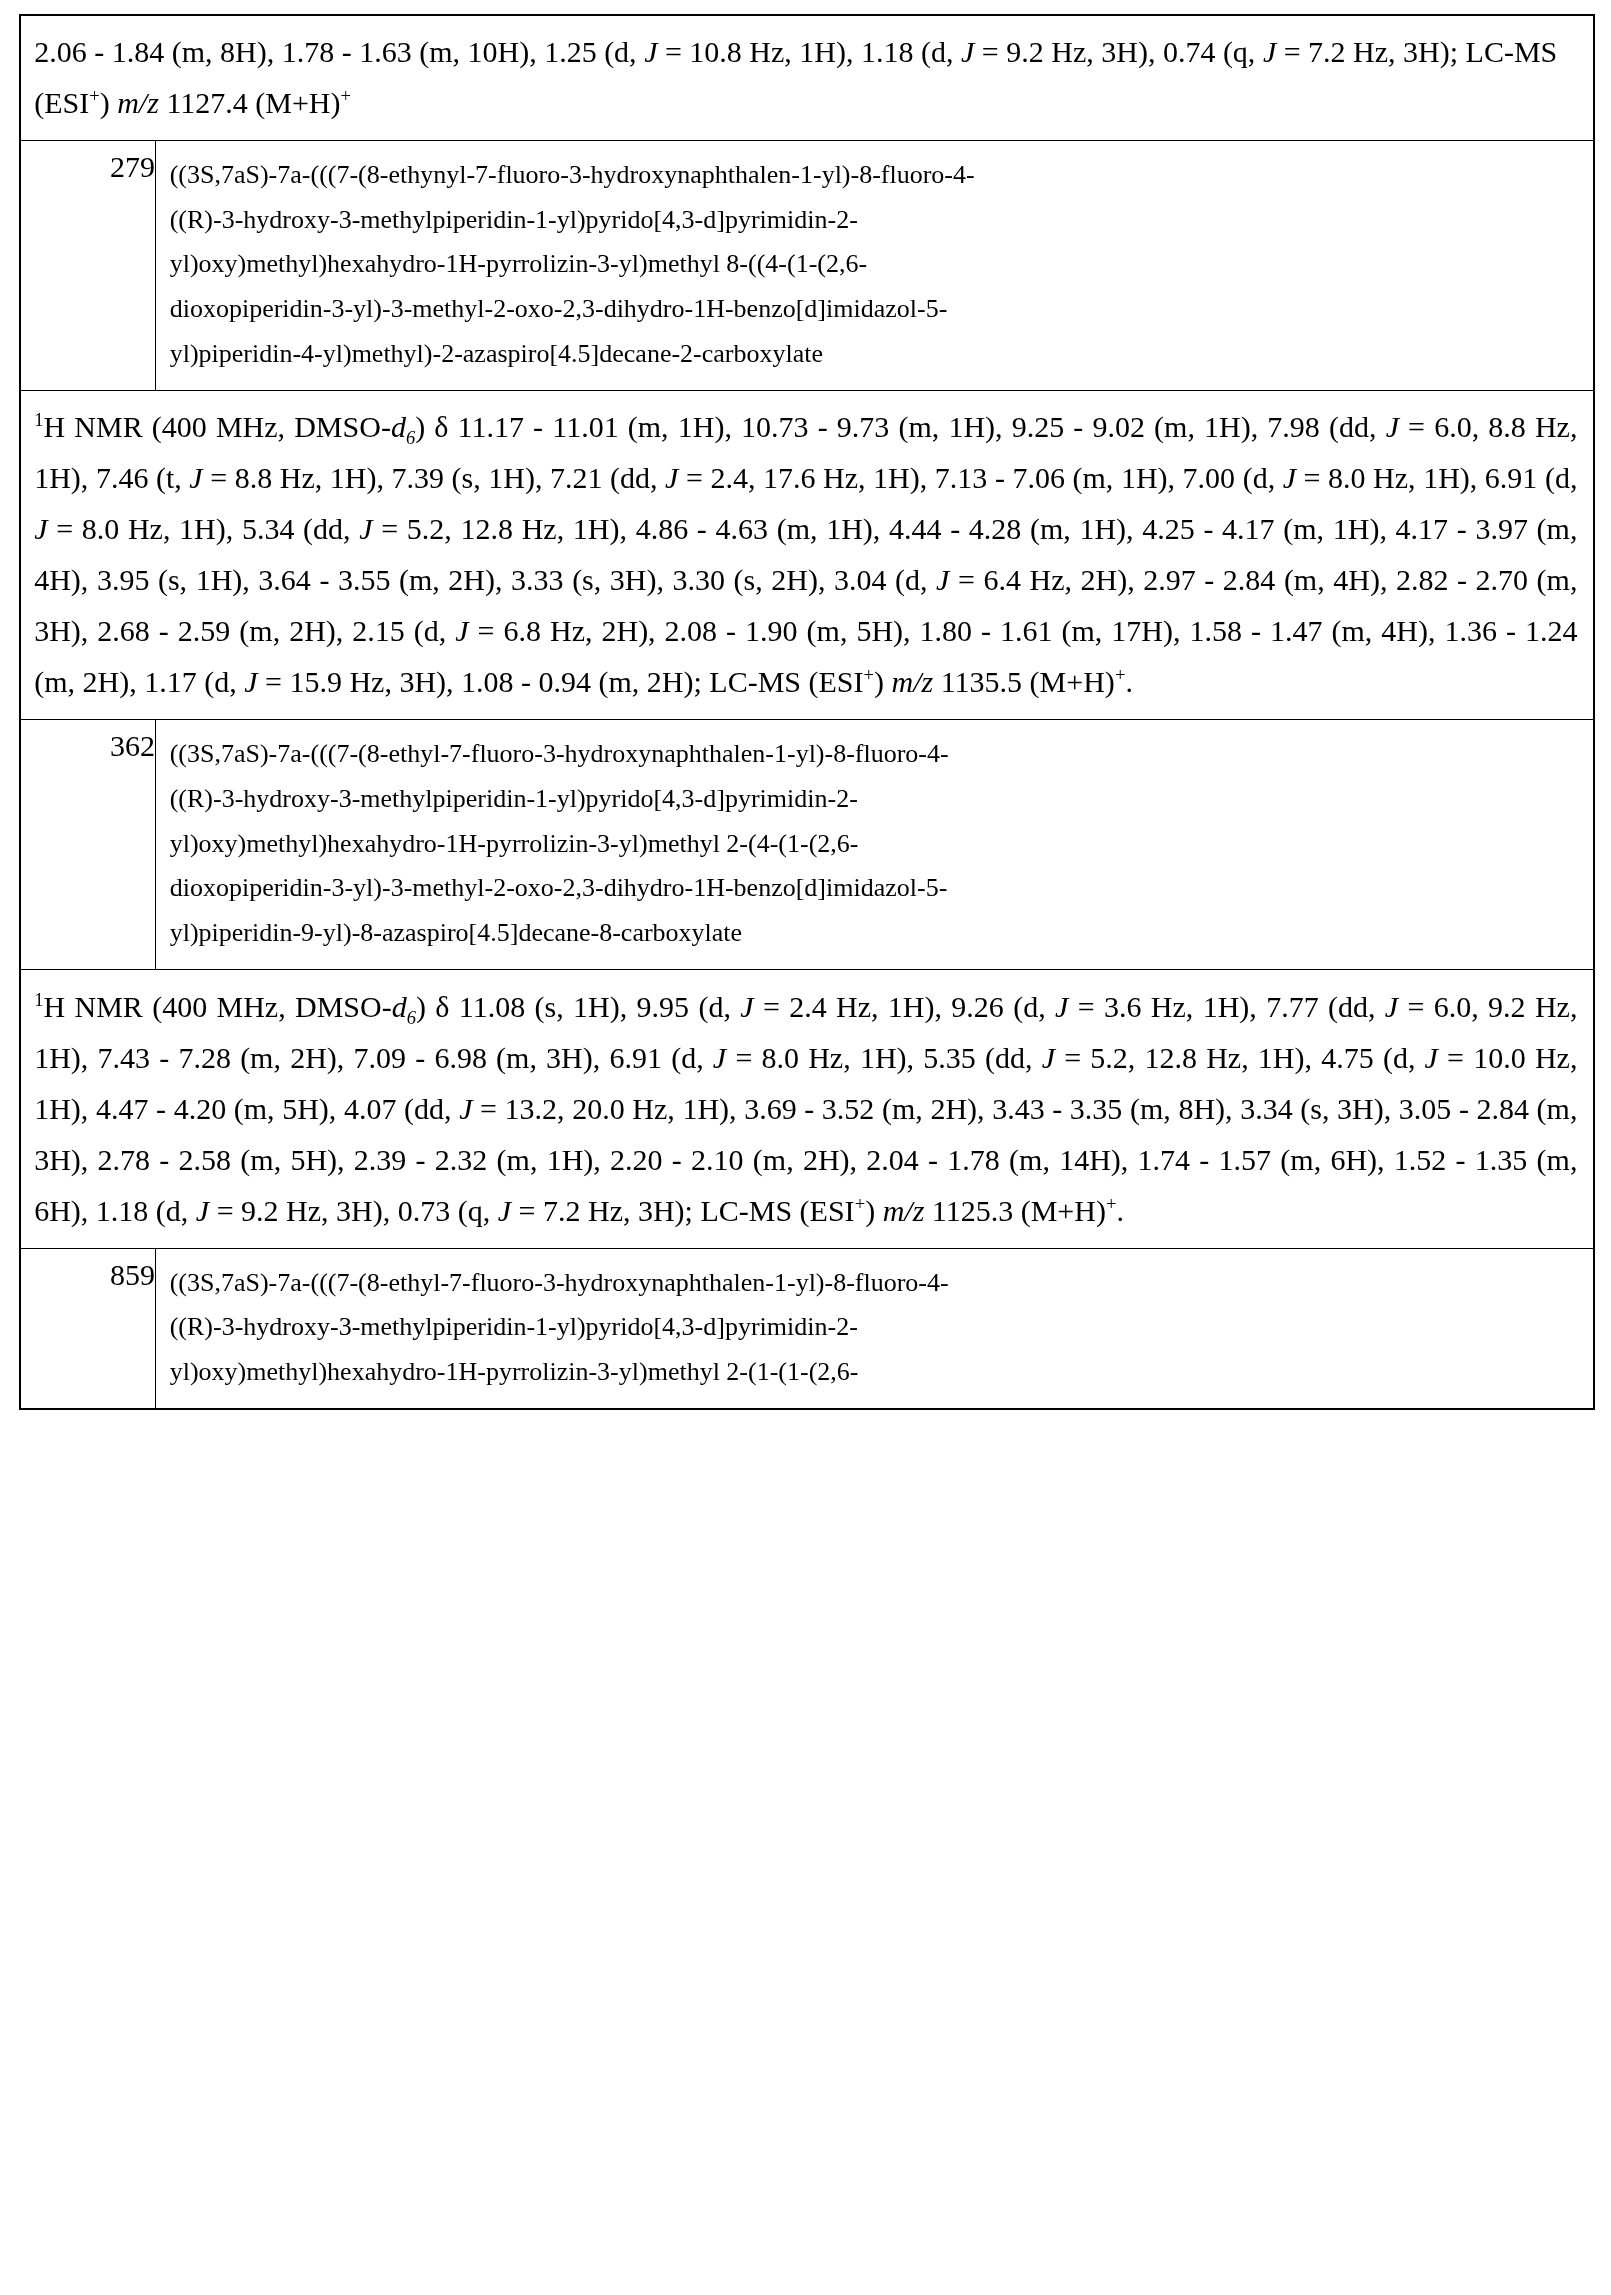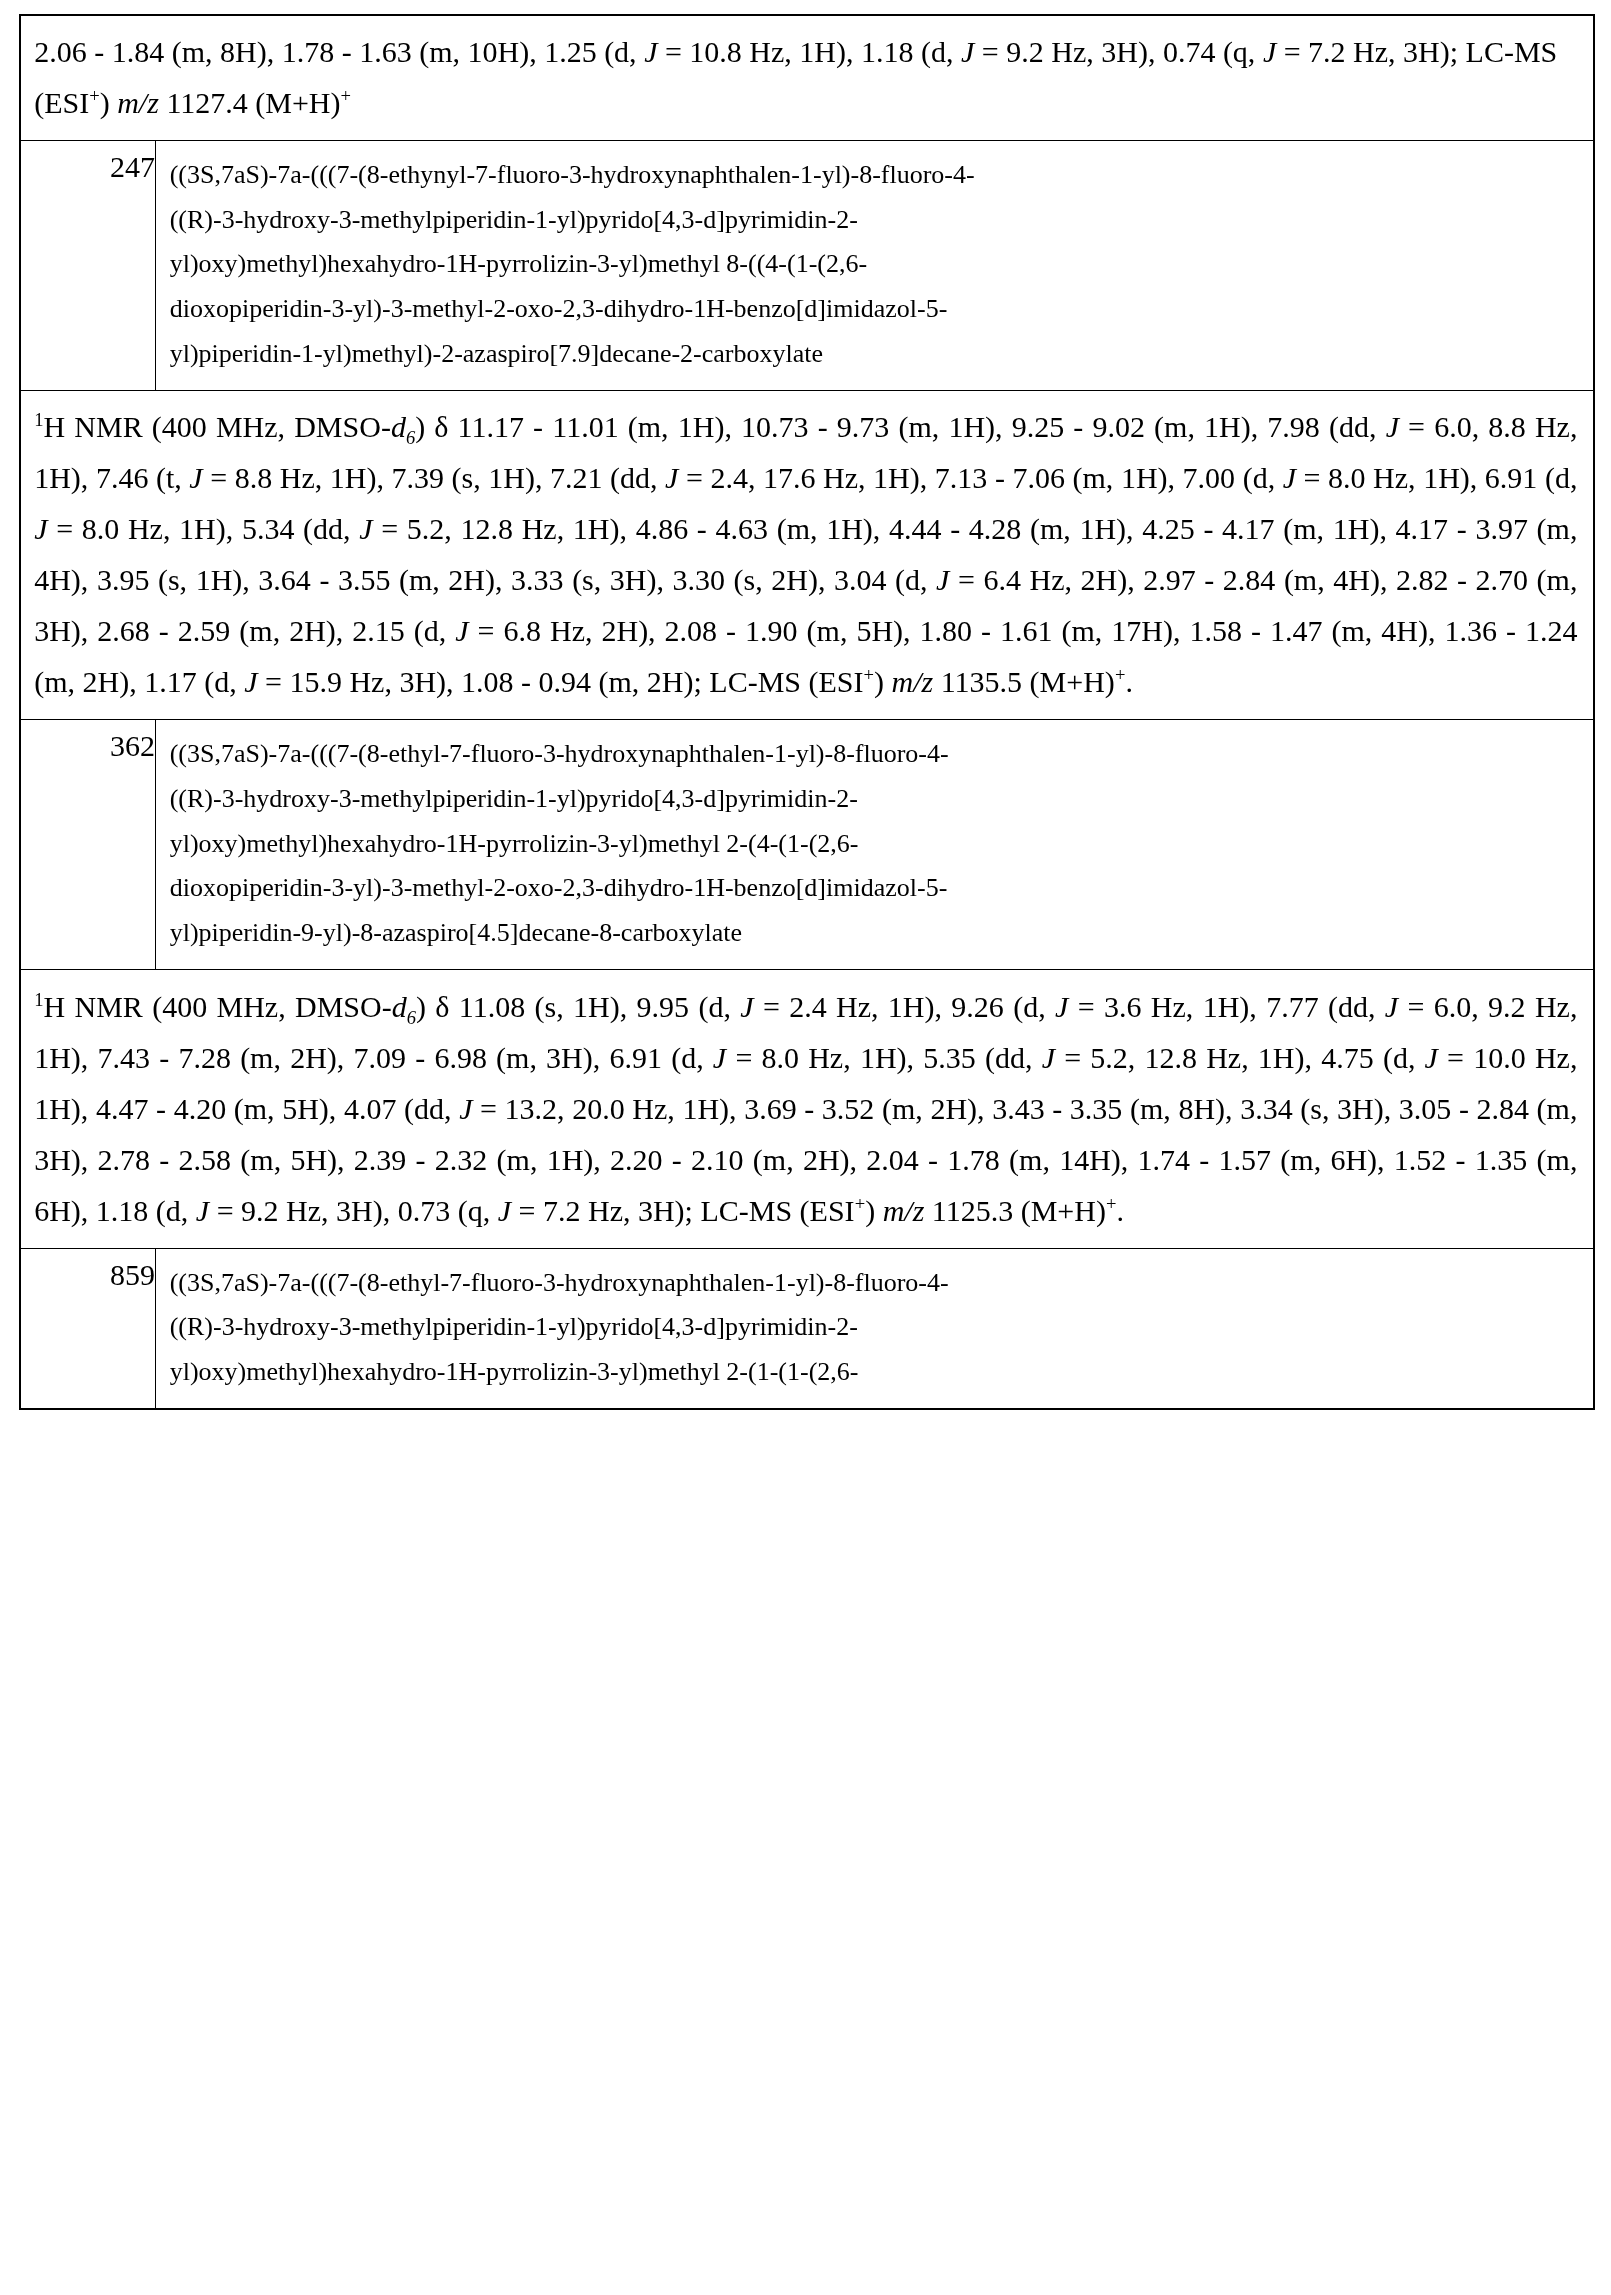--- a/index.html
+++ b/index.html
@@ -93,28 +93,28 @@
       <col class="c-name">
     </colgroup>
     <tbody>
 
     <tr>
           <td colspan="2">
             <div class="nmr-cell no-justify">2.06 - 1.84 (m, 8H), 1.78 - 1.63 (m, 10H), 1.25 (d, <i>J</i> = 10.8 Hz, 1H), 1.18 (d, <i>J</i> = 9.2 Hz, 3H), 0.74 (q, <i>J</i> = 7.2 Hz, 3H); LC-MS (ESI<sup>+</sup>) <i>m/z</i> 1127.4 (M+H)<sup>+</sup></div>
           </td>
         </tr>
         <tr>
-          <td class="num-cell">247</td>
+          <td class="num-cell">279</td>
           <td>
             <div class="name-cell cell-pad">
               <span class="name-line">((3S,7aS)-7a-(((7-(8-ethynyl-7-fluoro-3-hydroxynaphthalen-1-yl)-8-fluoro-4-</span>
               <span class="name-line">((R)-3-hydroxy-3-methylpiperidin-1-yl)pyrido[4,3-d]pyrimidin-2-</span>
               <span class="name-line">yl)oxy)methyl)hexahydro-1H-pyrrolizin-3-yl)methyl 8-((4-(1-(2,6-</span>
               <span class="name-line">dioxopiperidin-3-yl)-3-methyl-2-oxo-2,3-dihydro-1H-benzo[d]imidazol-5-</span>
-              <span class="name-line">yl)piperidin-1-yl)methyl)-2-azaspiro[7.9]decane-2-carboxylate</span>
+              <span class="name-line">yl)piperidin-4-yl)methyl)-2-azaspiro[4.5]decane-2-carboxylate</span>
             </div>
           </td>
         </tr>
         <tr>
           <td colspan="2">
             <div class="nmr-cell"><sup>1</sup>H NMR (400 MHz, DMSO-<i>d</i><span class="sub">6</span>) δ 11.17 - 11.01 (m, 1H), 10.73 - 9.73 (m, 1H), 9.25 - 9.02 (m, 1H), 7.98 (dd, <i>J</i> = 6.0, 8.8 Hz, 1H), 7.46 (t, <i>J</i> = 8.8 Hz, 1H), 7.39 (s, 1H), 7.21 (dd, <i>J</i> = 2.4, 17.6 Hz, 1H), 7.13 - 7.06 (m, 1H), 7.00 (d, <i>J</i> = 8.0 Hz, 1H), 6.91 (d, <i>J</i> = 8.0 Hz, 1H), 5.34 (dd, <i>J</i> = 5.2, 12.8 Hz, 1H), 4.86 - 4.63 (m, 1H), 4.44 - 4.28 (m, 1H), 4.25 - 4.17 (m, 1H), 4.17 - 3.97 (m, 4H), 3.95 (s, 1H), 3.64 - 3.55 (m, 2H), 3.33 (s, 3H), 3.30 (s, 2H), 3.04 (d, <i>J</i> = 6.4 Hz, 2H), 2.97 - 2.84 (m, 4H), 2.82 - 2.70 (m, 3H), 2.68 - 2.59 (m, 2H), 2.15 (d, <i>J</i> = 6.8 Hz, 2H), 2.08 - 1.90 (m, 5H), 1.80 - 1.61 (m, 17H), 1.58 - 1.47 (m, 4H), 1.36 - 1.24 (m, 2H), 1.17 (d, <i>J</i> = 15.9 Hz, 3H), 1.08 - 0.94 (m, 2H); LC-MS (ESI<sup>+</sup>) <i>m/z</i> 1135.5 (M+H)<sup>+</sup>.</div>
           </td>
         </tr>
         <tr>
           <td class="num-cell">362</td>

